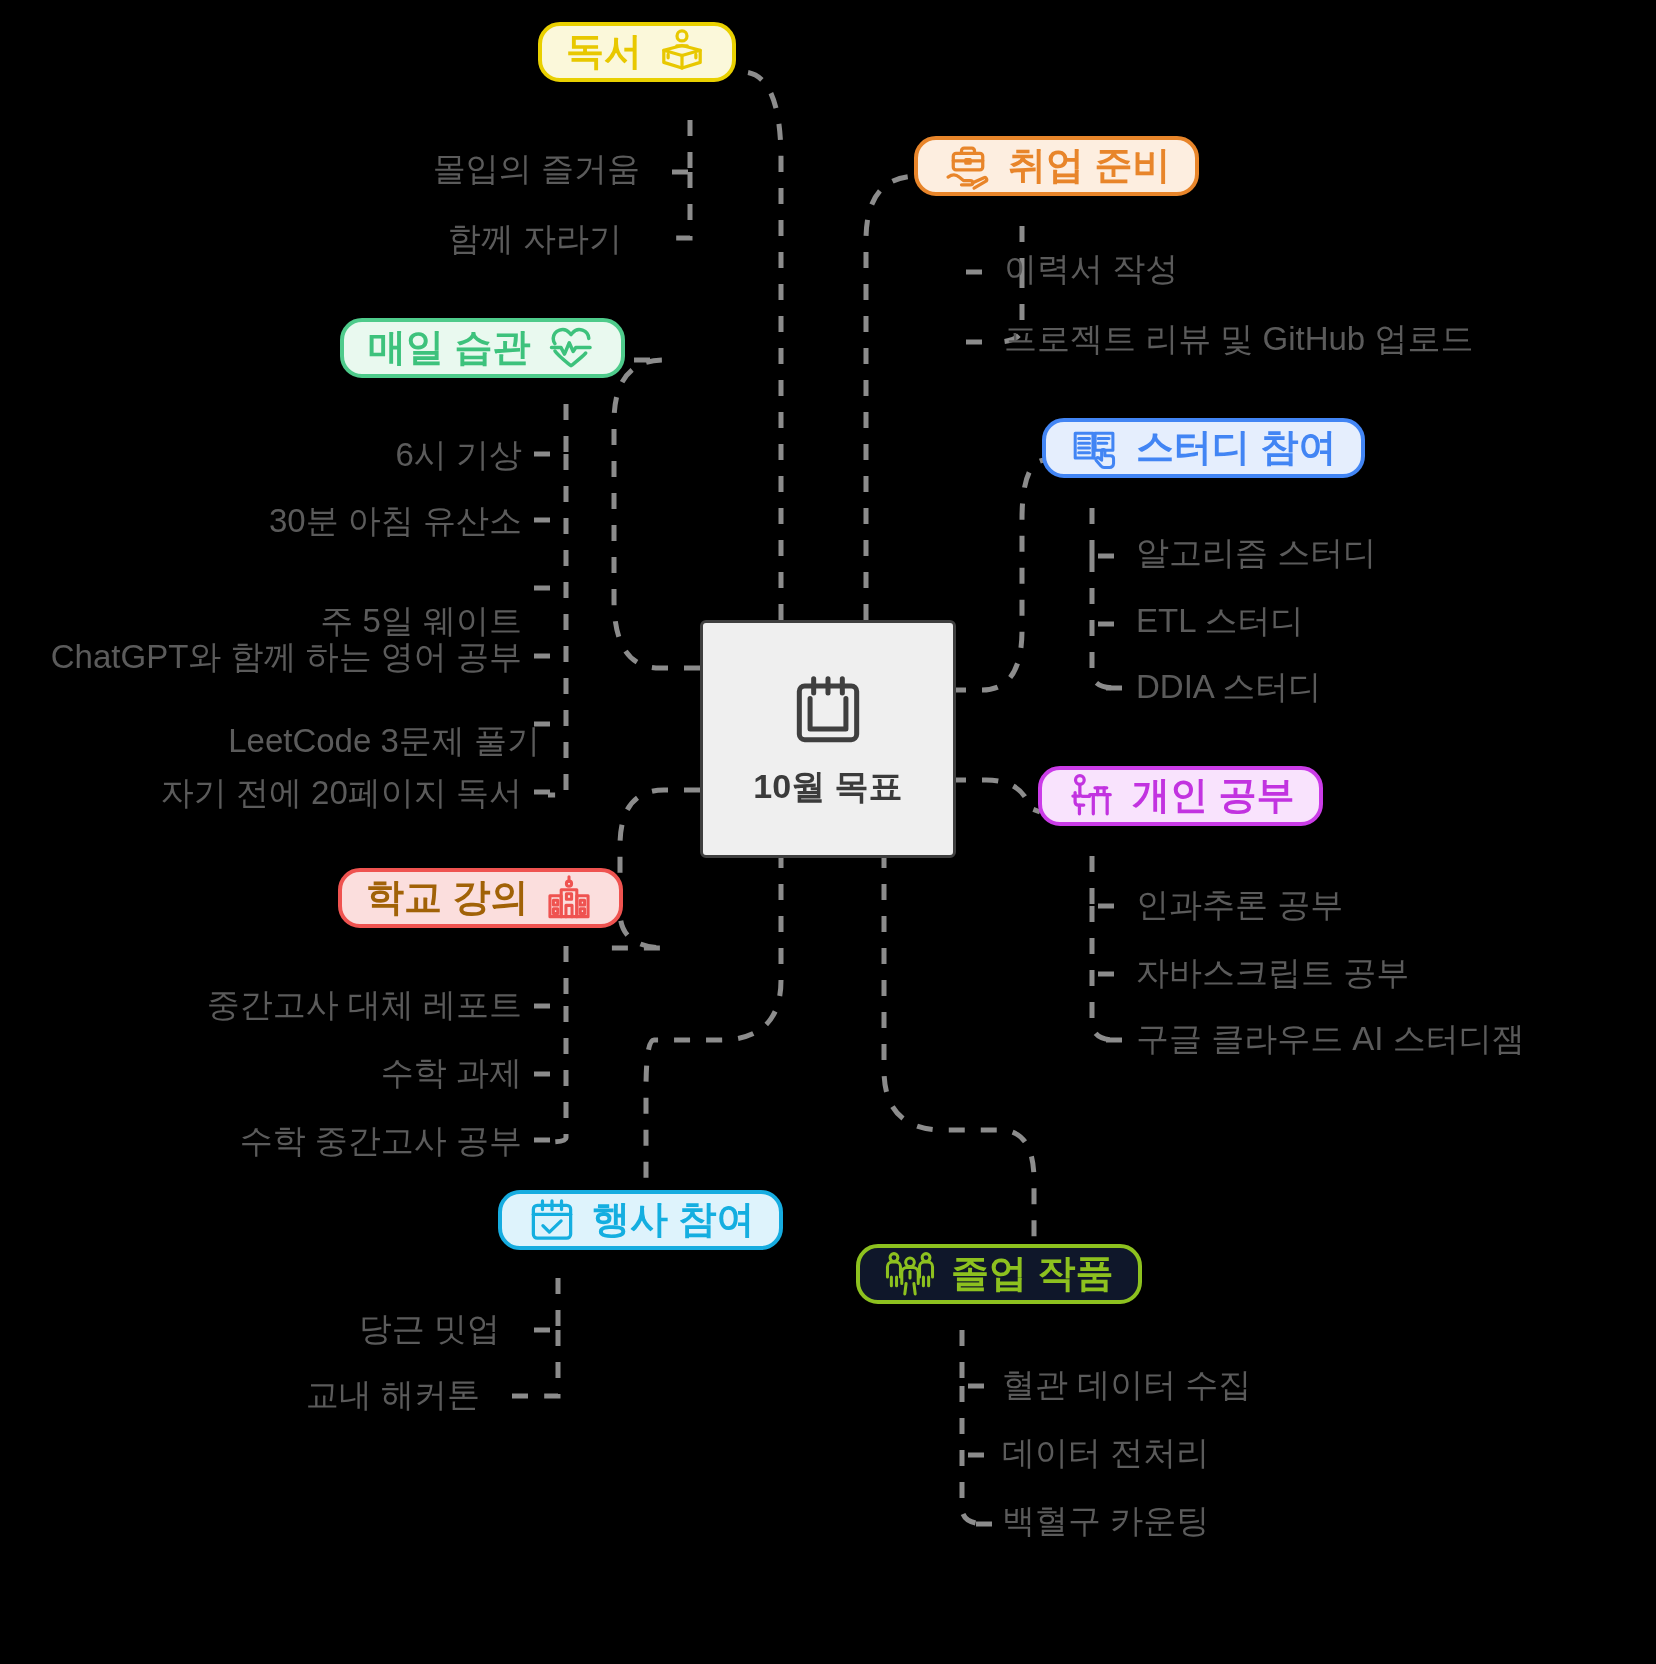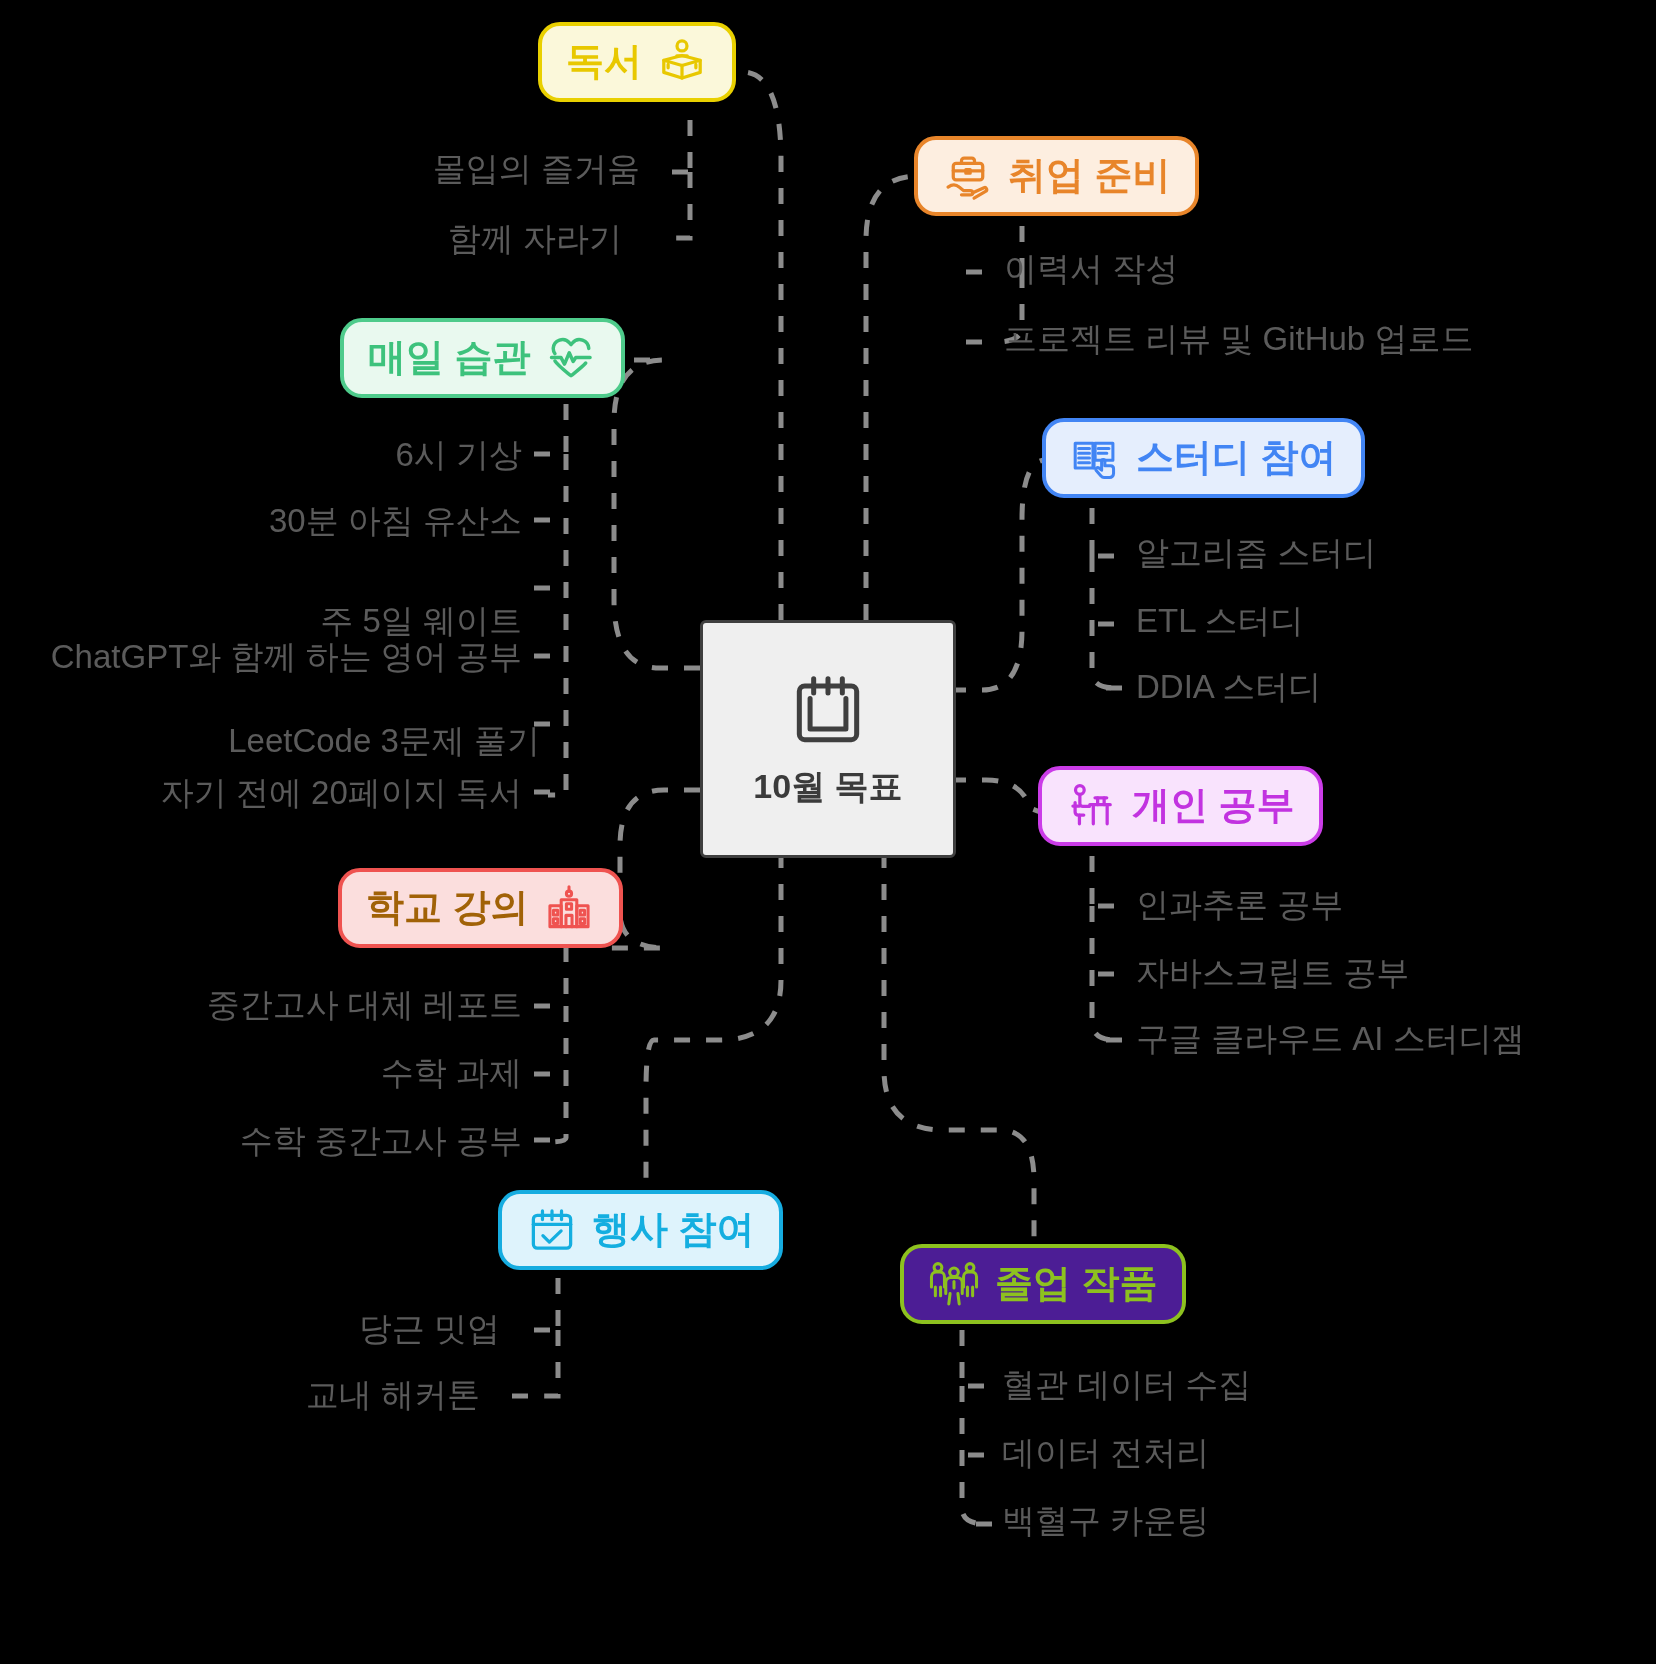--- a/index.html
+++ b/index.html
@@ -7,21 +7,21 @@
     width:1656px;height:1664px;position:relative;overflow:hidden;
     font-family:"Liberation Sans","DejaVu Sans",sans-serif;
     color:#555;
   }
   #canvas{position:absolute;inset:0;}
   svg.links{position:absolute;left:0;top:0;width:1656px;height:1664px;pointer-events:none;}
 
   
   .node{
     position:absolute;display:flex;align-items:center;gap:14px;
-    border-radius:22px;border:4px solid;padding:10px 24px;
+    border-radius:22px;border:4px solid;padding:0 24px;
     font-size:38px;font-weight:700;white-space:nowrap;line-height:1.1;
     box-sizing:border-box;
   }
   .node .ic{display:flex;align-items:center;justify-content:center;width:52px;height:52px;flex:0 0 auto;}
   .node .ic svg{width:52px;height:52px;display:block;}
 
   
   .center-node{
     position:absolute;display:flex;flex-direction:column;align-items:center;justify-content:center;
     gap:10px;border-radius:6px;border:3px solid #3f3f3f;background:#efefef;
@@ -236,21 +236,21 @@
         <path d="M3.4 9.4h17.2"></path>
         <path d="M7.6 3.2v4M12 3.2v4M16.4 3.2v4"></path>
         <path d="M7.8 14.6l3 3 5.4-5.2"></path>
       </svg>
     </span>
     <span>행사 참여</span>
   </div>
   <div class="leaf r" style="left:60px;top:1312px;width:440px;">당근 밋업</div>
   <div class="leaf r" style="left:60px;top:1378px;width:420px;">교내 해커톤</div>
 
-  <div class="node" style="left:900px;top:1244px;background:#4c1d95;border-color:#8dc11f;color:#8dc11f;gap:15px;">
+  <div class="node" style="left:856px;top:1244px;background:#0f172a;border-color:#8dc11f;color:#8dc11f;gap:15px;">
     <span class="ic">
       <svg viewBox="0 0 24 24" fill="none" stroke="#8dc11f" stroke-width="1.4" stroke-linecap="round" stroke-linejoin="round">
         <circle cx="4.6" cy="4.4" r="1.8"></circle>
         <circle cx="19.4" cy="4.4" r="1.8"></circle>
         <circle cx="12" cy="6.6" r="2"></circle>
         <path d="M1.6 13.4V8.6c0-1.2 1-2.2 2.2-2.2h1.6c1.2 0 2.2 1 2.2 2.2v4.8"></path>
         <path d="M3.4 13.4v4M5.8 13.4v4"></path>
         <path d="M16.4 13.4V8.6c0-1.2 1-2.2 2.2-2.2h1.6c1.2 0 2.2 1 2.2 2.2v4.8"></path>
         <path d="M18.2 13.4v4M20.6 13.4v4"></path>
         <path d="M8.2 16.4v-5c0-1.4 1.1-2.4 2.4-2.4h2.8c1.3 0 2.4 1 2.4 2.4v5"></path>

